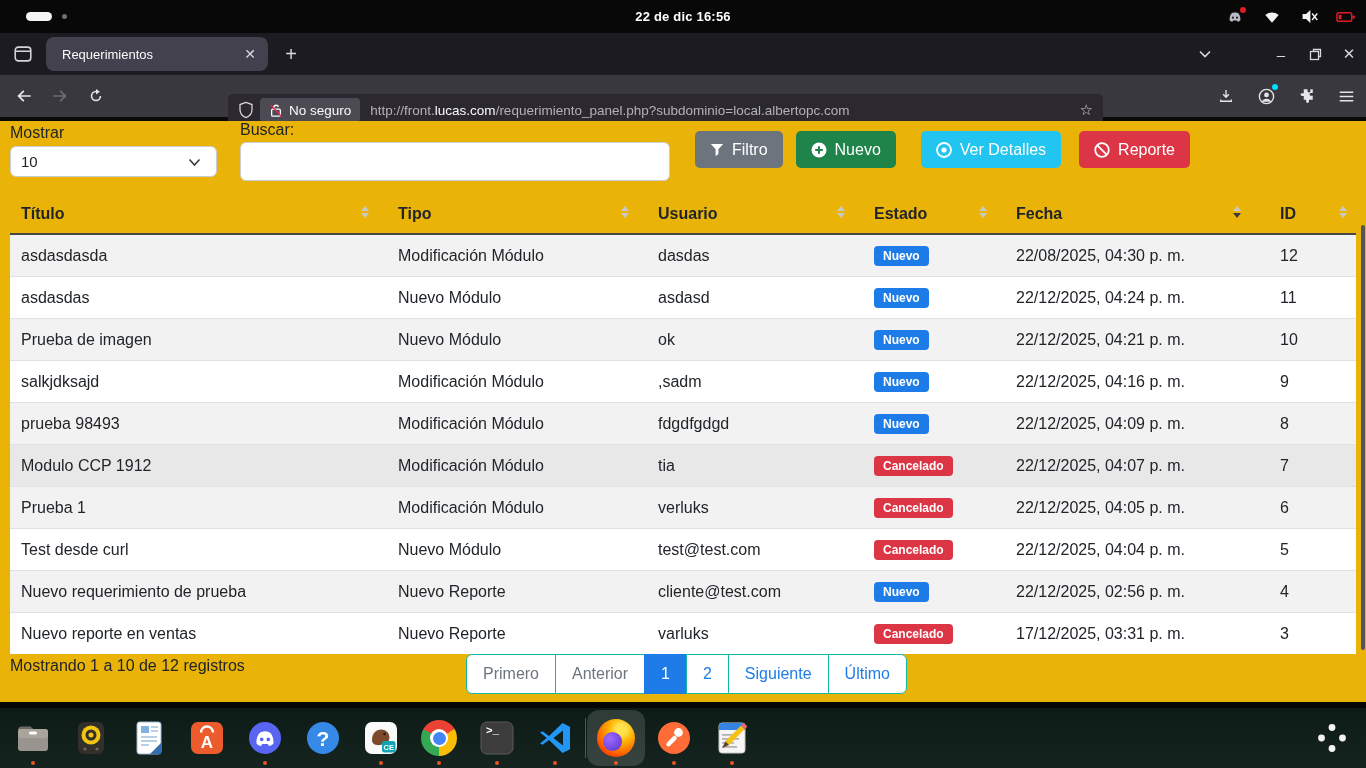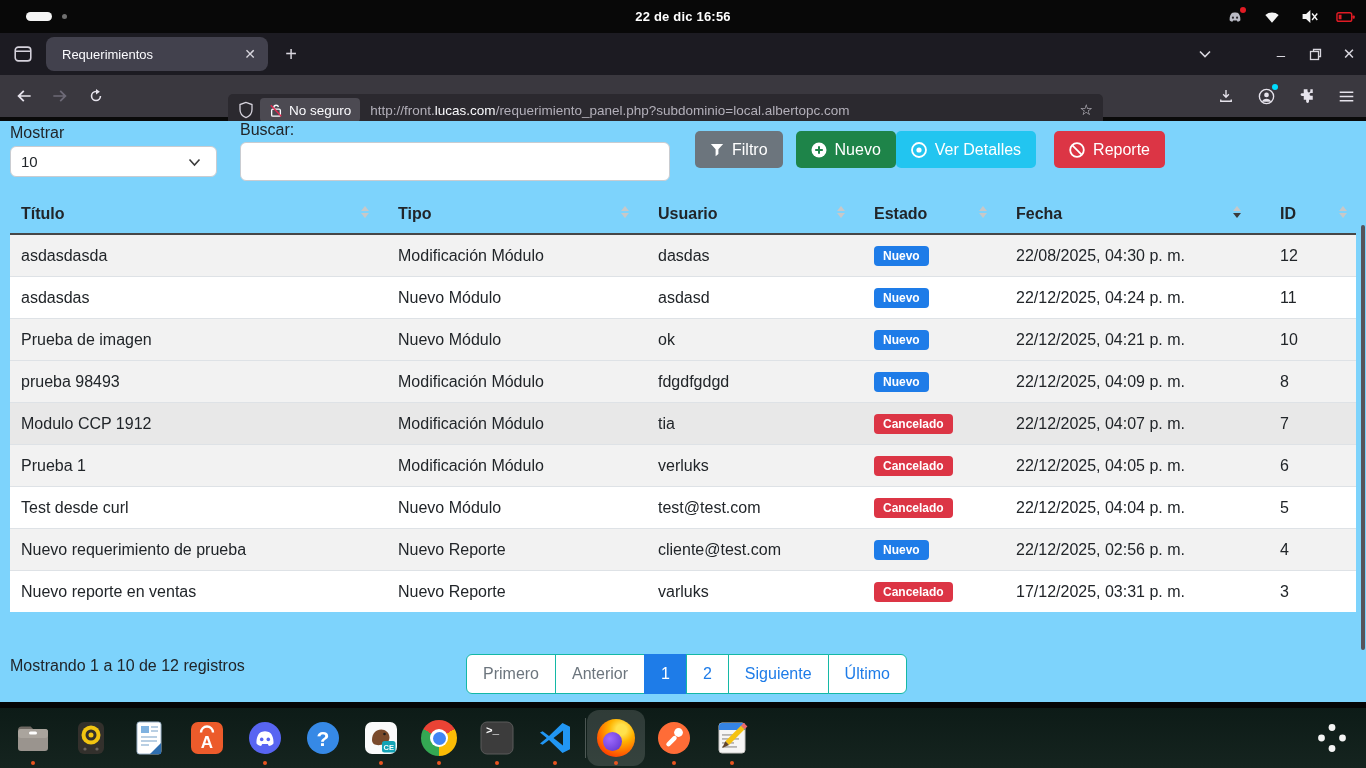--- a/index.html
+++ b/index.html
@@ -34,34 +34,34 @@
     display:flex;align-items:center;color:#b3b0ba;font-size:13.5px;}
   .shield{margin:0 6px 0 10px;display:flex;}
   .chip{display:flex;align-items:center;gap:6px;background:#4c4a52;border-radius:4px;height:24px;padding:0 9px;color:#fbfbfe;}
   .url{margin-left:10px;white-space:nowrap;overflow:hidden;flex:1;}
   .url .dom{color:#fbfbfe;}
   .star{margin-right:10px;color:#d3d0d8;font-size:15px;}
   .rtools{position:absolute;right:6px;top:7px;display:flex;gap:12px;}
   .rtools .navbtn{position:relative;top:0;}
   .acct-dot{position:absolute;top:2px;right:2px;width:6px;height:6px;border-radius:50%;background:#00ddff;}
   
-  .content{position:absolute;top:121px;left:0;width:1366px;bottom:66px;background:#7dd3fc;color:#212529;}
+  .content{position:absolute;top:121px;left:0;width:1366px;bottom:66px;background:#eab308;color:#212529;}
   .lbl{position:absolute;font-size:16px;color:#212529;}
   .sel{position:absolute;left:10px;top:25px;width:207px;height:31px;border:1px solid #c9ccd1;border-radius:6px;
     font-size:15px;color:#212529;padding:0 30px 0 10px;appearance:none;background:#fff;font-family:"Liberation Sans",sans-serif;}
   .sel-chev{position:absolute;left:188px;top:37px;pointer-events:none;}
   .inp{position:absolute;left:240px;top:21px;width:430px;height:39px;border:1px solid #c9ccd1;border-radius:6px;
     box-sizing:border-box;font-size:15px;padding:0 10px;font-family:"Liberation Sans",sans-serif;}
   .btns{position:absolute;left:695px;top:10px;display:flex;align-items:center;}
   .btn{height:37px;border:none;border-radius:5px;color:#fff;font-size:16px;display:flex;align-items:center;
     gap:8px;padding:0 15px;font-family:"Liberation Sans",sans-serif;cursor:pointer;}
   .btn svg{flex:0 0 auto;}
   .btn-filtro{background:#6c757d;}
   .btn-nuevo{background:#1e8449;margin-left:13px;}
-  .btn-ver{background:#22c5f0;}
+  .btn-ver{background:#22c5f0;margin-left:25px;}
   .btn-cancelar{background:#dc3545;margin-left:18px;}
   table.tbl{position:absolute;top:74px;left:10px;width:1346px;border-collapse:collapse;table-layout:fixed;font-size:16px;}
   .tbl th{height:38px;text-align:left;font-weight:bold;color:#212529;border-bottom:2px solid #474747;position:relative;padding:0 24px 0 20px;}
   .tbl th:first-child{padding-left:11px;}
   .tbl th.col-id{padding-left:30px;}
   .tbl td{height:41px;padding:0 12px 0 20px;border-top:1px solid #dee2e6;color:#212529;}
   .tbl td:first-child{padding-left:11px;}
   .tbl td.cell-id{padding-left:30px;}
   tr.odd{background:#f2f2f2;} tr.even{background:#fff;} tr.hl{background:#e8e8e8;}
   .sort{position:absolute;right:9px;top:50%;margin-top:-8px;display:flex;flex-direction:column;gap:2px;align-items:center;}
@@ -330,20 +330,28 @@
 
       <tr class="odd">
         <td>Prueba de imagen</td>
         <td>Nuevo Módulo</td>
         <td>ok</td>
         <td><span class="badge nuevo">Nuevo</span></td>
         <td>22/12/2025, 04:21 p. m.</td>
         <td class="cell-id">10</td>
       </tr>
 
+      <tr class="even">
+        <td>salkjdksajd</td>
+        <td>Modificación Módulo</td>
+        <td>,sadm</td>
+        <td><span class="badge nuevo">Nuevo</span></td>
+        <td>22/12/2025, 04:16 p. m.</td>
+        <td class="cell-id">9</td>
+      </tr>
 
       <tr class="odd">
         <td>prueba 98493</td>
         <td>Modificación Módulo</td>
         <td>fdgdfgdgd</td>
         <td><span class="badge nuevo">Nuevo</span></td>
         <td>22/12/2025, 04:09 p. m.</td>
         <td class="cell-id">8</td>
       </tr>
 

